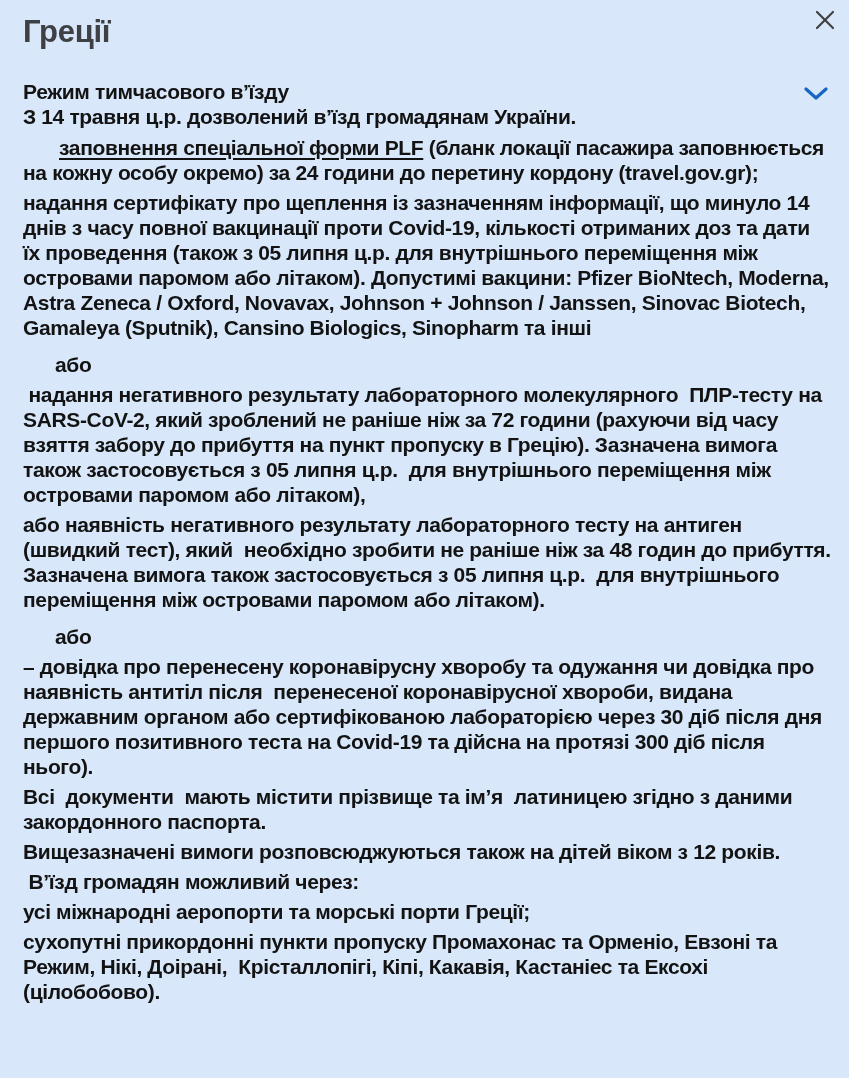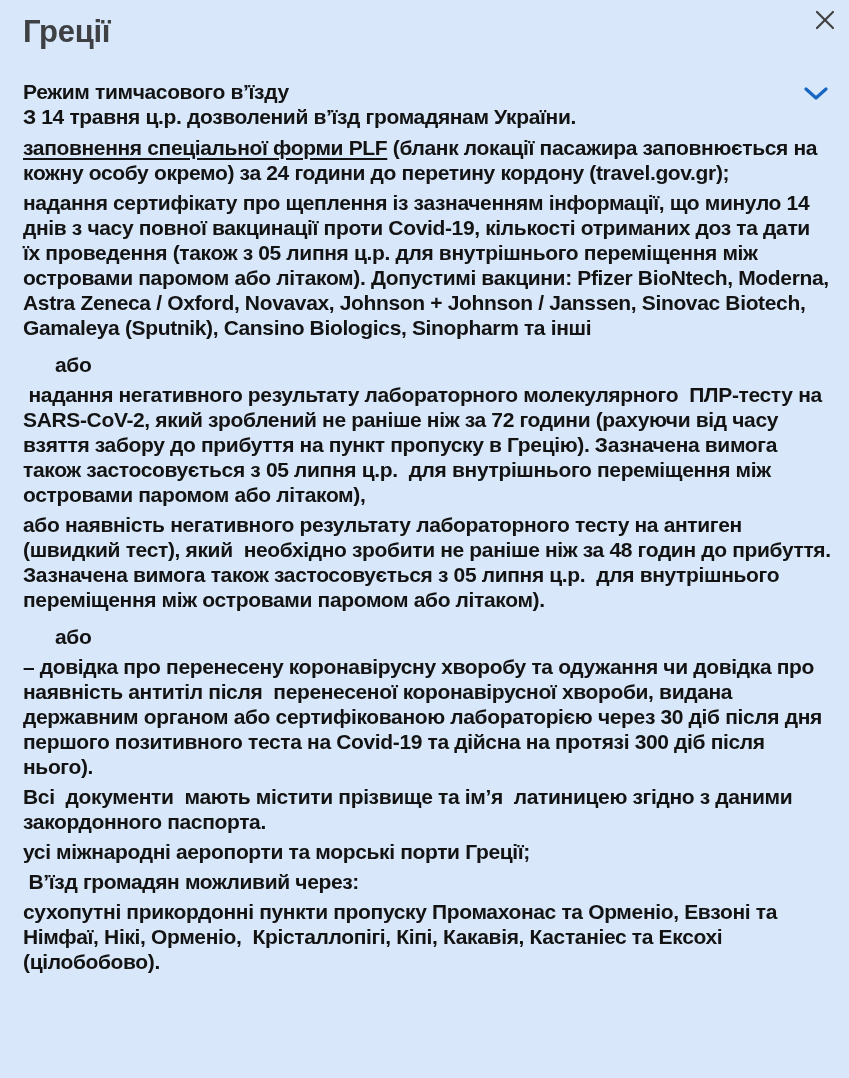--- a/index.html
+++ b/index.html
@@ -63,20 +63,21 @@
     white-space: pre-wrap;
   }
   .content p.or-line {
     padding-left: 32px;
     margin-top: 12px;
   }
   .u {
     text-decoration: underline;
     text-underline-offset: 3px;
     text-decoration-thickness: 2px;
+    margin-left: 36px;
   }
   .intro {
     margin-bottom: 6px !important;
   }
 </style>
 </head>
 <body>
 
 <div class="panel">
 
@@ -113,23 +114,24 @@
     <p> надання негативного результату лабораторного молекулярного  ПЛР-тесту на SARS-CoV-2, який зроблений не раніше ніж за 72 години (рахуючи від часу взяття забору до прибуття на пункт пропуску в Грецію). Зазначена вимога також застосовується з 05 липня ц.р.  для внутрішнього переміщення між островами паромом або літаком),</p>
 
     <p>або наявність негативного результату лабораторного тесту на антиген (швидкий тест), який  необхідно зробити не раніше ніж за 48 годин до прибуття. Зазначена вимога також застосовується з 05 липня ц.р.  для внутрішнього переміщення між островами паромом або літаком).</p>
 
     <p class="or-line">або</p>
 
     <p>– довідка про перенесену коронавірусну хворобу та одужання чи довідка про наявність антитіл після  перенесеної коронавірусної хвороби, видана державним органом або сертифікованою лабораторією через 30 діб після дня першого позитивного теста на Covid-19 та дійсна на протязі 300 діб після нього).</p>
 
     <p>Всі  документи  мають містити прізвище та ім’я  латиницею згідно з даними закордонного паспорта.</p>
 
+    <p>Вищезазначені вимоги розповсюджуються також на дітей віком з 12 років.</p>
 
 
 
+    <p> В’їзд громадян можливий через:</p>
+
     <p>усі міжнародні аеропорти та морські порти Греції;</p>
 
-    <p> В’їзд громадян можливий через:</p>
-
-    <p>сухопутні прикордонні пункти пропуску Промахонас та Орменіо, Евзоні та Німфаї, Нікі, Орменіо,  Крісталлопігі, Кіпі, Какавія, Кастаніес та Ексохі (цілобобово).</p>
+    <p>сухопутні прикордонні пункти пропуску Промахонас та Орменіо, Евзоні та Режим, Нікі, Доірані,  Крісталлопігі, Кіпі, Какавія, Кастаніес та Ексохі (цілобобово).</p>
 
   </div>
 </div>
 
 </body></html>

